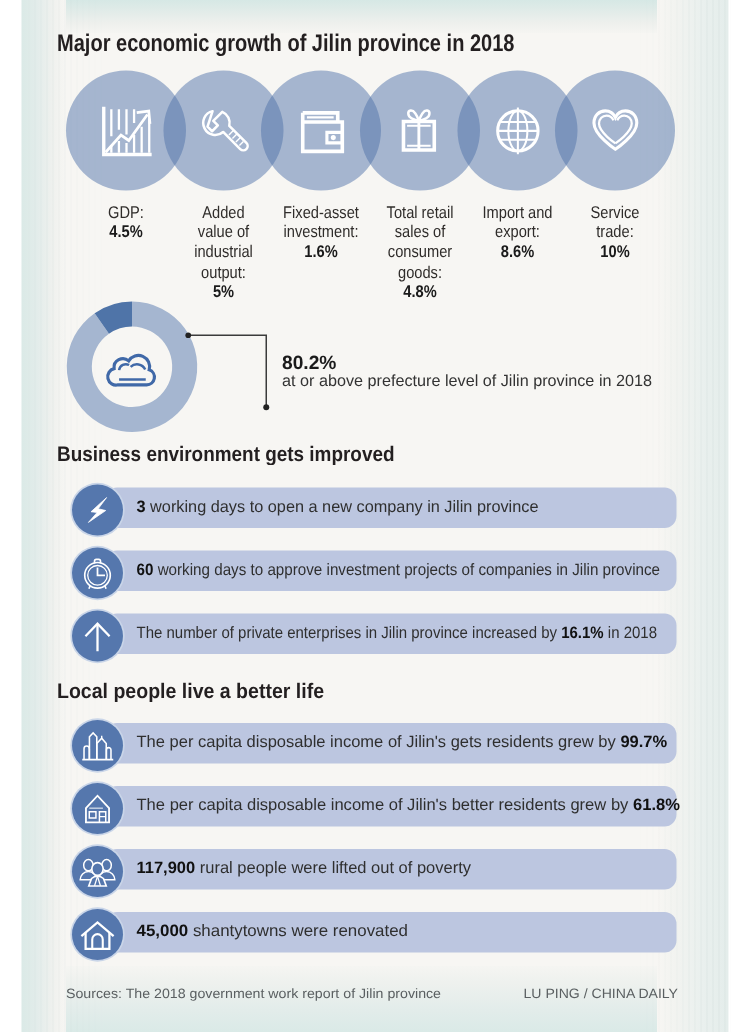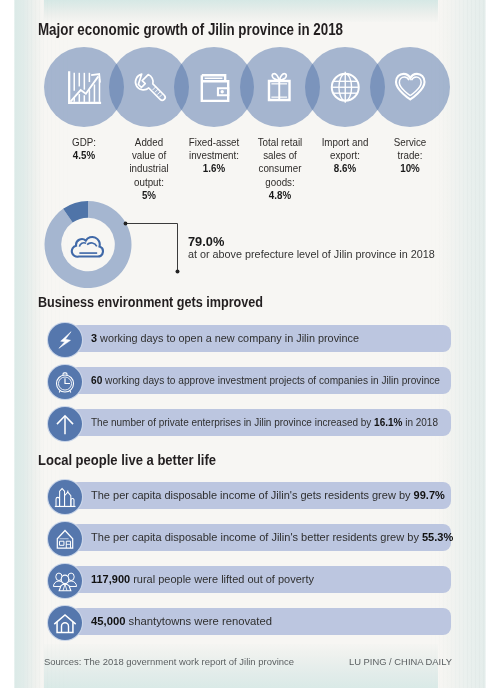--- a/index.html
+++ b/index.html
@@ -151,21 +151,21 @@
           <path d="M14.6 32.8 L34.0 32.8" stroke-width="1.8"></path>
         </svg></div>
     </div>
   <div id="callout">
       <svg width="494" height="688" style="position:absolute;left:0;top:0">
         <path d="M125.5 223.5 L177.5 223.5 L177.5 271" stroke="#3b3b3b" stroke-width="1" fill="none"></path>
         <circle cx="125.5" cy="223.5" r="1.9" fill="#222"></circle>
         <circle cx="177.5" cy="271.5" r="2.0" fill="#222"></circle>
       </svg>
     </div>
-  <div id="aq-value">79.0%</div>
+  <div id="aq-value">80.2%</div>
   <div class="aq-desc" id="aq-d2" style="top:248px">at or above prefecture level of Jilin province in 2018</div>
 
   <div id="sections">
       <div class="sec-title" style="left: 38px; top: 294px; transform: scaleX(0.901);">Business environment gets improved</div>
       <div class="row-bar" style="left:70px;top:325px;width:381px;height:27px"></div>
       <div class="row-circle" style="left:48px;top:322.7px;width:34px;height:34px"></div>
       <div class="row-icon" style="left:51px;top:325.7px;width:28px;height:28px"><svg viewBox="0 0 48 48" width="100%" height="100%" fill="none" stroke="#fff" stroke-width="0.9" stroke-linecap="butt" stroke-linejoin="miter">
           <path d="M34.4 9.8 L16.6 26.0 L23.6 26.8 L13.6 38.2 L33.4 24.6 L24.8 22.6 Z" fill="#fff" stroke="#fff" stroke-width="0.9" stroke-linejoin="round"></path>
         </svg></div>
       <div class="row-text" style="left: 91px; top: 331px; transform: scaleX(0.9871);"><b>3</b><span> working days to open a new company in Jilin province</span></div>
@@ -201,21 +201,21 @@
       <div class="row-text" style="left: 91px; top: 488px; transform: scaleX(1.0003);"><span>The per capita disposable income of Jilin's gets residents grew by </span><b>99.7%</b></div>
       <div class="row-bar" style="left:70px;top:524px;width:381px;height:27px"></div>
       <div class="row-circle" style="left:48px;top:521.7px;width:34px;height:34px"></div>
       <div class="row-icon" style="left:51px;top:524.7px;width:28px;height:28px"><svg viewBox="0 0 48 48" width="100%" height="100%" fill="none" stroke="#fff" stroke-width="2" stroke-linecap="butt" stroke-linejoin="miter">
           <path d="M10.8 23.6 L24 9.4 L37.2 23.6 L37.2 39.8 L10.8 39.8 Z" stroke-width="2.1"></path>
           <path d="M14.6 27.8 L22.2 27.8 L22.2 34.8 L14.6 34.8 Z" stroke-width="1.7"></path>
           <path d="M26.2 39.4 L26.2 27.8 L33.4 27.8 L33.4 39.4" stroke-width="1.7"></path>
           <path d="M26.2 33.2 L33.4 33.2" stroke-width="1.4"></path>
           <path d="M14.6 23.6 L30.2 23.6" stroke-width="1.1"></path>
         </svg></div>
-      <div class="row-text" style="left: 91px; top: 530px; transform: scaleX(1.0035);"><span>The per capita disposable income of Jilin's better residents grew by </span><b>55.3%</b></div>
+      <div class="row-text" style="left: 91px; top: 530px; transform: scaleX(1.0035);"><span>The per capita disposable income of Jilin's better residents grew by </span><b>61.8%</b></div>
       <div class="row-bar" style="left:70px;top:566px;width:381px;height:27px"></div>
       <div class="row-circle" style="left:48px;top:563.7px;width:34px;height:34px"></div>
       <div class="row-icon" style="left:51px;top:566.7px;width:28px;height:28px"><svg viewBox="0 0 48 48" width="100%" height="100%" fill="none" stroke="#fff" stroke-width="1.8" stroke-linecap="butt" stroke-linejoin="miter">
           <g stroke-width="1.7">
             <ellipse cx="13.6" cy="16.8" rx="5.4" ry="6.4"></ellipse>
             <path d="M4.2 33.4 A9.4 9.4 0 0 1 23.0 33.4 Z"></path>
             <ellipse cx="34.4" cy="16.8" rx="5.4" ry="6.4"></ellipse>
             <path d="M25.0 33.4 A9.4 9.4 0 0 1 43.8 33.4 Z"></path>
           </g>
           <g stroke-width="1.9">

